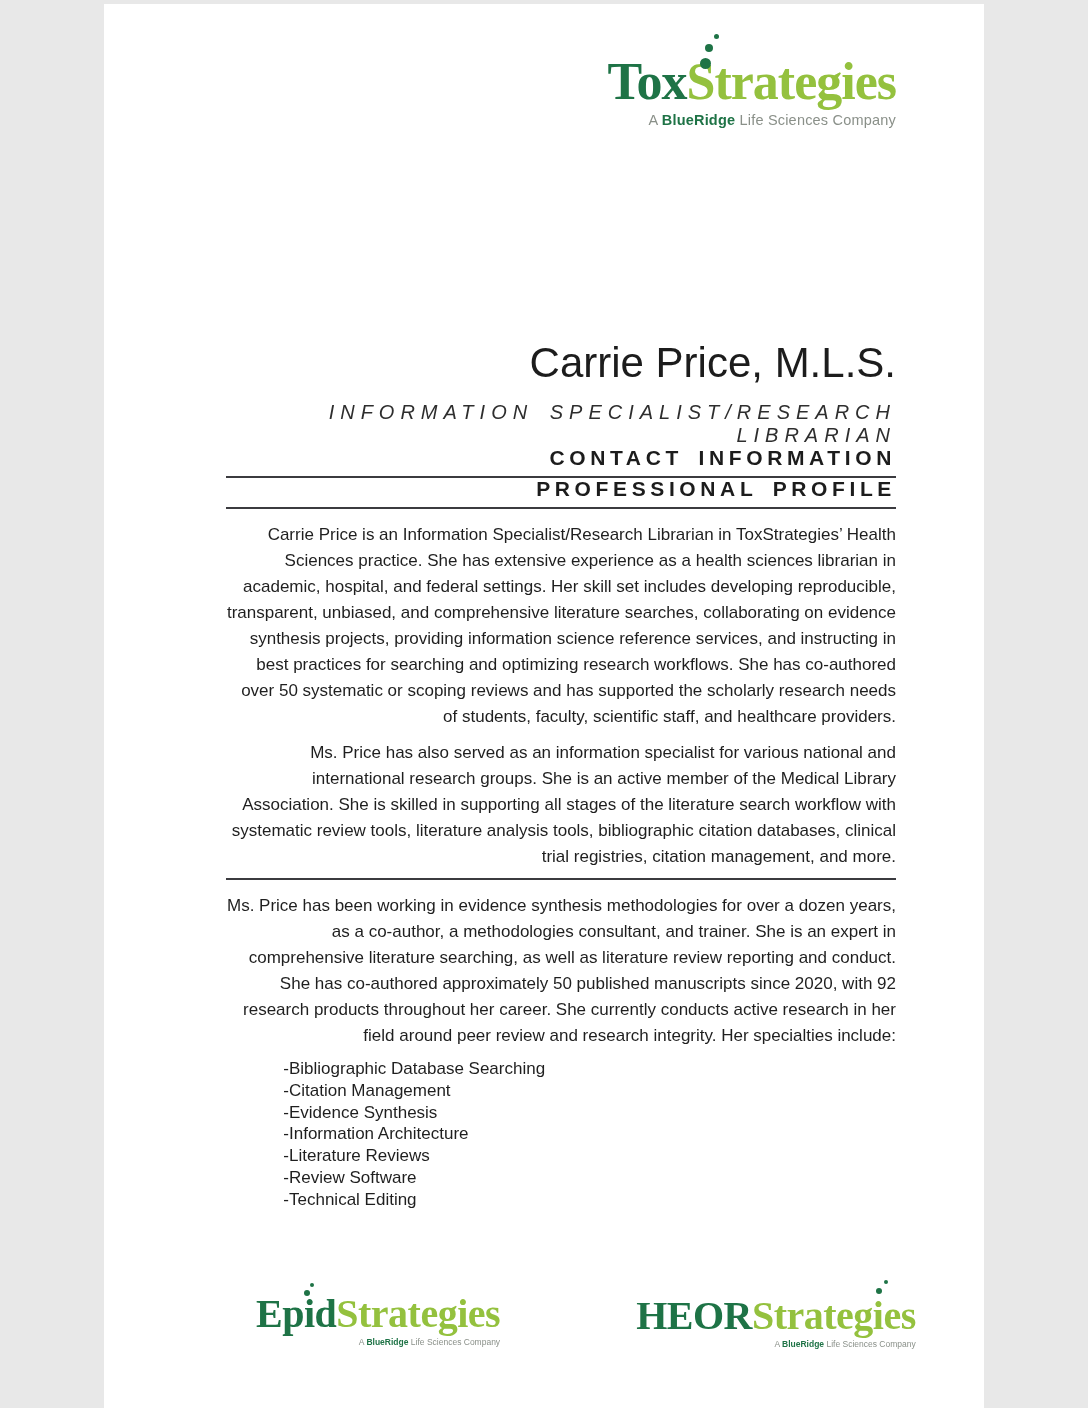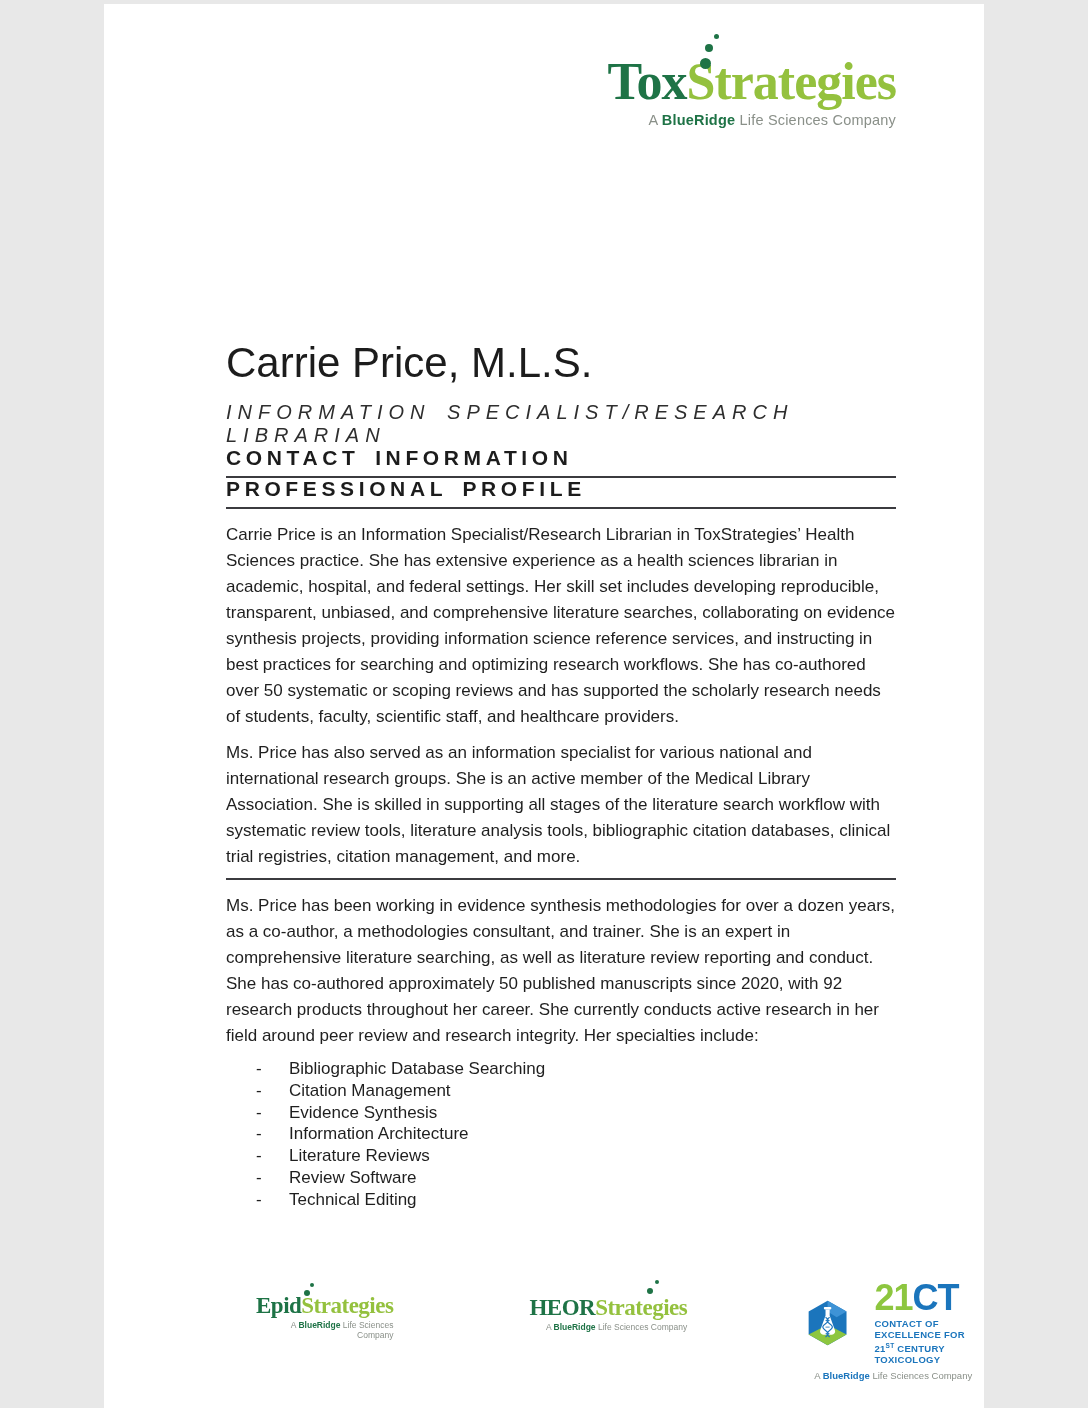--- a/index.html
+++ b/index.html
@@ -24,21 +24,21 @@
   .brand-dark  { color:#1E7346; }
   .brand-light { color:#94C13E; }
   .bubbles i { position:absolute; border-radius:50%; background:#1E7346; }
   .brand-word .bubbles .d1 { width:11px; height:11px; left:92px;  top:2px; }
   .brand-word .bubbles .d2 { width:8px;  height:8px;  left:97px;  top:-12px; }
   .brand-word .bubbles .d3 { width:5px;  height:5px;  left:106px; top:-22px; }
   .brand-tagline { margin-top:4px; font-size:14.5px; color:#8A9089; letter-spacing:0.2px; }
   .brand-tagline b { color:#1E7346; }
 
   
-  .main { position:absolute; left:122px; right:88px; top:337px; }
+  .main { position:absolute; left:122px; right:88px; top:337px;text-align:right; }
   h1.name { margin:0; font-size:42px; font-weight:400; line-height:1.05; color:#1c1c1c; letter-spacing:0; }
   .job-title { margin-top:16px; font-size:20px; color:#2e2e2e; letter-spacing:0.30em; word-spacing:0.25em;font-style:italic; }
 
   section.sec { margin:0; }
   .sec-contact   { margin-top:46px; }
   .sec-profile   { margin-top:42px; }
   .sec-expertise { margin-top:40px; }
 
   h2.sec-head {
     margin:0; font-size:21px; font-weight:700; color:#1c1c1c;
@@ -55,21 +55,21 @@
   ul.expertise-list { list-style:none; margin:9px 0 0 0; padding:0; }
   ul.expertise-list li { display:flex; padding-left:30px; font-size:17px; line-height:21.8px; }
   ul.expertise-list .dash { width:33px; flex:0 0 33px; }
 
   
   .footer-logos { position:absolute; left:122px; right:88px; top:1276px; display:flex; align-items:flex-start; }
   .f-logo { text-align:right; }
   .f-word {
     position:relative; display:inline-block;
     font-family:"Liberation Serif", serif; font-weight:700;
-    font-size:23px; line-height:1; letter-spacing:-0.5px;
+    font-size:40px; line-height:1; letter-spacing:-0.5px;
   }
   .f-word .bubbles i { background:#1E7346; }
   .epid  { margin-left:30px; margin-top:14px; }
   .epid .bubbles .d1 { width:6px; height:6px; left:48px; top:-4px; }
   .epid .bubbles .d2 { width:4px; height:4px; left:54px; top:-11px; }
   .heor  { margin-left:136px; margin-top:16px; }
   .heor .bubbles .d1 { width:6px; height:6px; right:34px; top:-8px; }
   .heor .bubbles .d2 { width:4px; height:4px; right:28px; top:-16px; }
   .f-tagline { margin-top:3px; font-size:8.5px; color:#8A9089; }
   .f-tagline b { color:#1E7346; }

